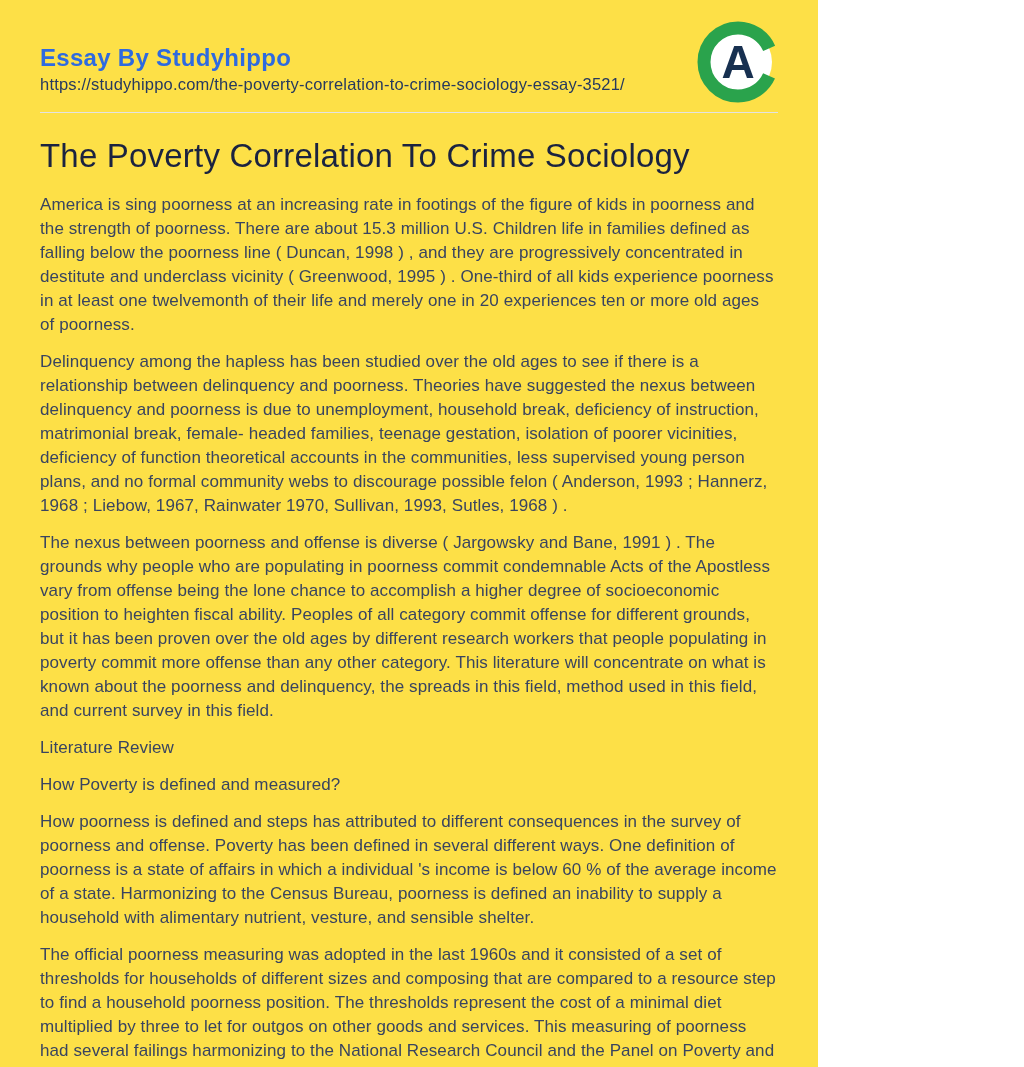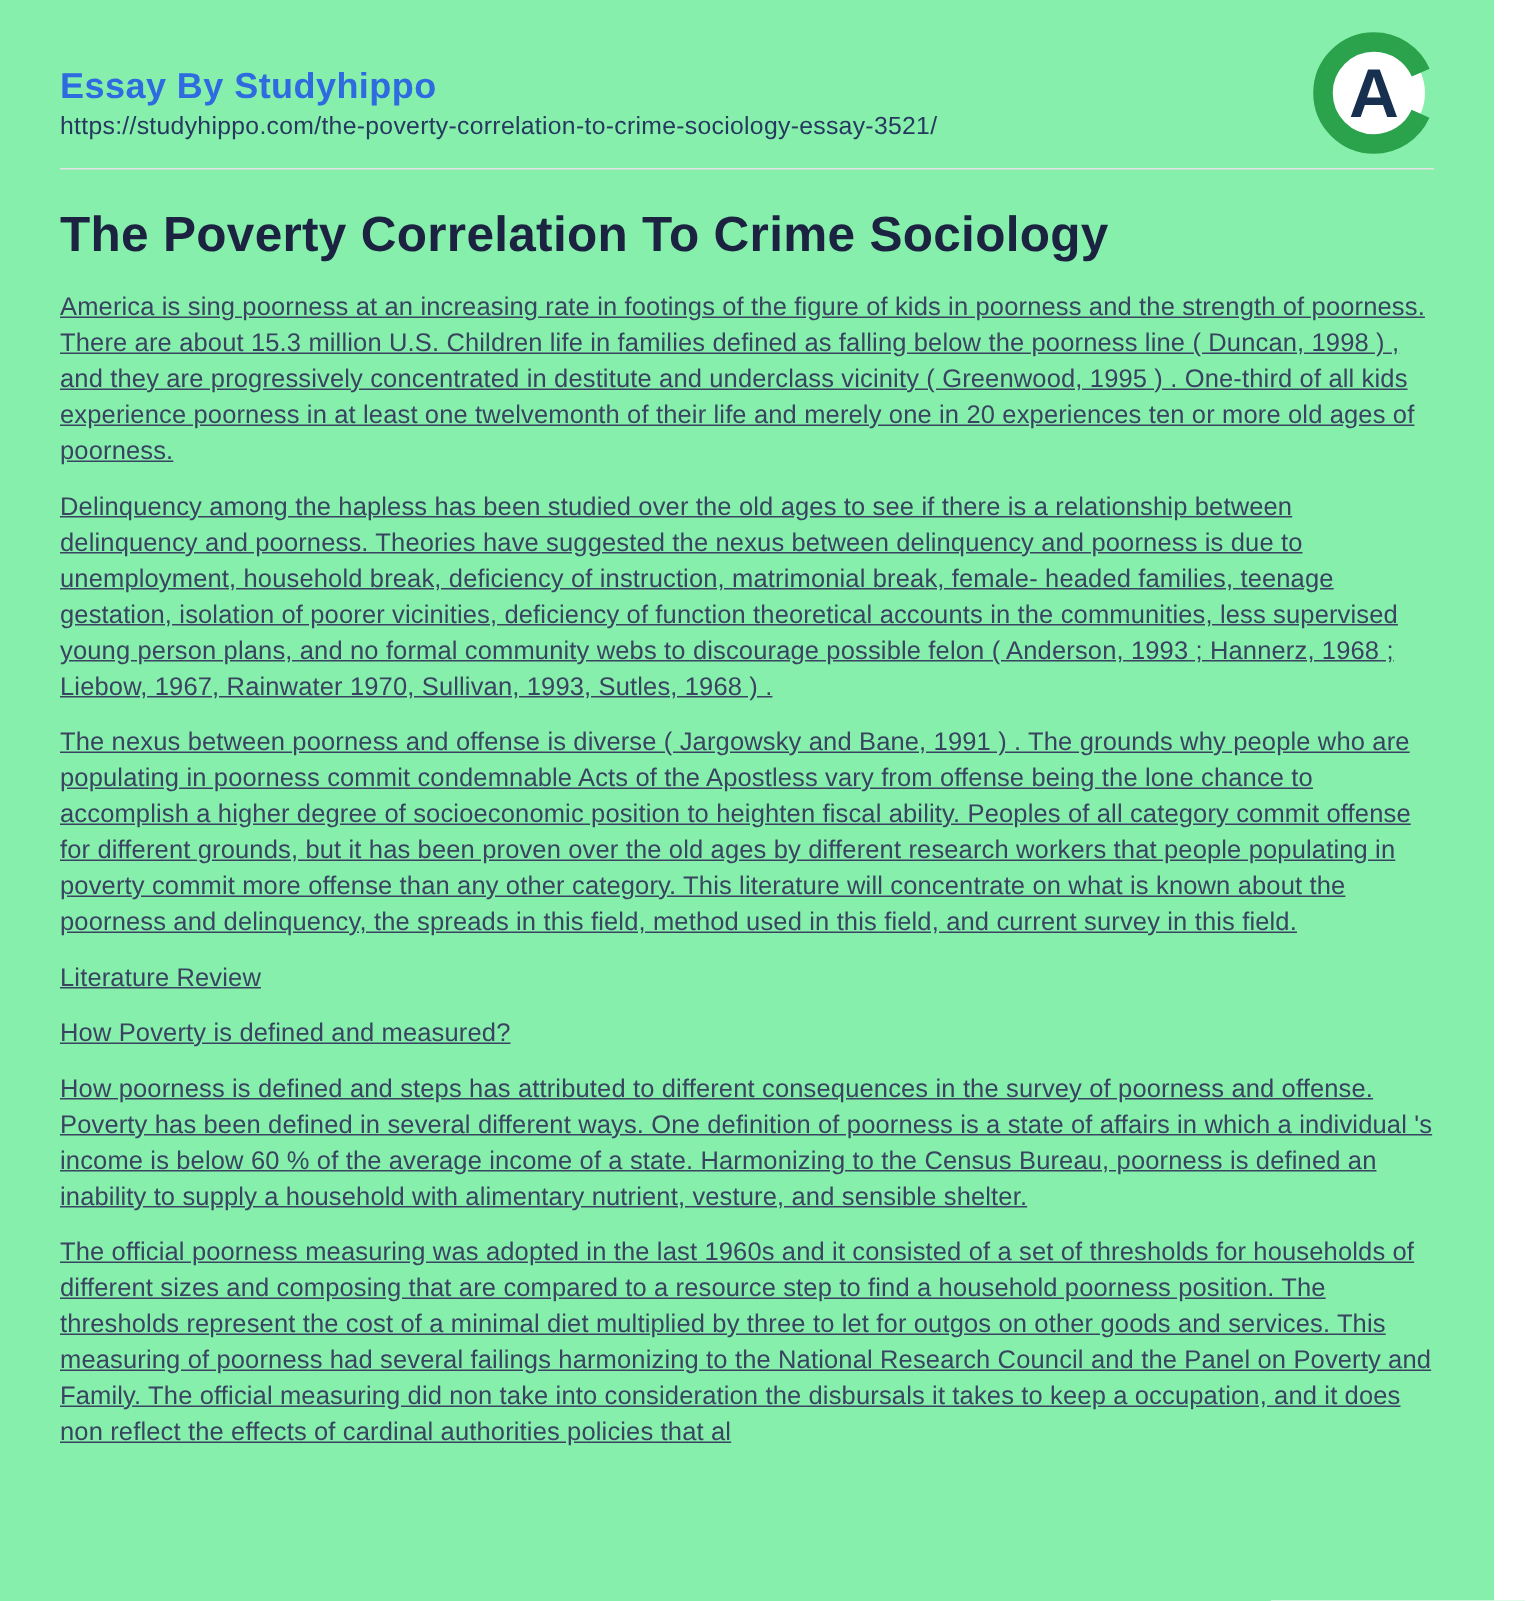--- a/index.html
+++ b/index.html
@@ -3,24 +3,24 @@
 <meta charset="utf-8">
 <style>
   * { margin: 0; padding: 0; box-sizing: border-box; }
   html, body { background: #ffffff; }
   body {
     font-family: "Liberation Sans", "DejaVu Sans", sans-serif;
     -webkit-font-smoothing: antialiased;
   }
   .page {
     position: relative;
-    width: 996px;
+    width: 818px;
     height: 1067px;
     overflow: hidden;
-    background: #86efac;
+    background: #fde047;
   }
   .header {
     position: relative;
     padding: 44px 40px 0 40px;
   }
   .brand {
     font-size: 24px;
     font-weight: 700;
     letter-spacing: 0.3px;
     color: #2e6ae0;
@@ -44,32 +44,31 @@
   .divider {
     border: none;
     border-top: 1px solid #e3e3e3;
     margin: 18px 40px 0 40px;
   }
   .content {
     padding: 24px 40px 0 40px;
   }
   .title {
     font-size: 33px;
-    font-weight: 700;
+    font-weight: 400;
     letter-spacing: 0.2px;
     color: #1b2340;
     margin-bottom: 18px;
   }
   .para {
     font-size: 17px;
     line-height: 24px;
     letter-spacing: 0.1px;
     color: #394460;
     margin-bottom: 13px;
-    text-decoration: underline;
   }
 </style>
 </head>
 <body>
 
 <div class="page">
 
   <header class="header">
     <div class="brand">Essay By Studyhippo</div>
     <div class="url">https://studyhippo.com/the-poverty-correlation-to-crime-sociology-essay-3521/</div>

